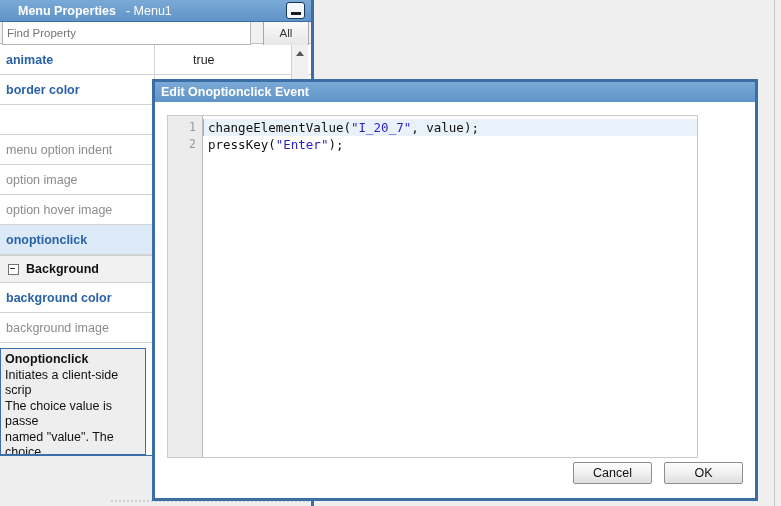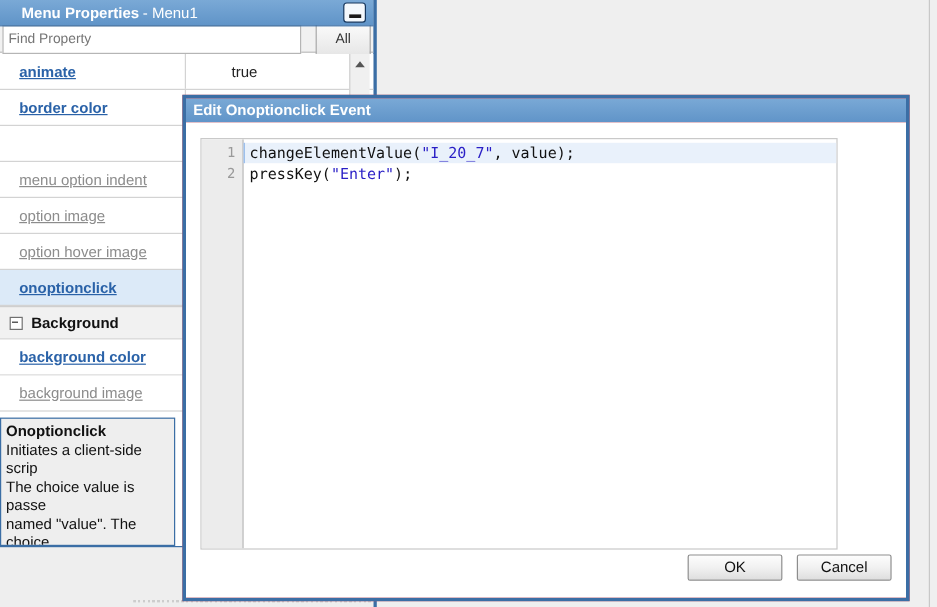--- a/index.html
+++ b/index.html
@@ -43,21 +43,21 @@
     border-bottom: 1px solid #3b6ea5;
     color: #ffffff;
     font-weight: bold;
     font-size: 12.5px;
     display: flex;
     align-items: center;
     padding-left: 18px;
     box-sizing: border-box;
     position: relative;
   }
-  #props-title-obj { font-weight: normal; margin-left: 3px; }
+  #props-title-obj { font-weight: normal; margin-left: 10px; }
   #minimize-button {
     position: absolute;
     right: 6px; top: 2px;
     width: 19px; height: 17px;
     background: #f4f8fc;
     border: 1px solid #16365c;
     border-radius: 3px;
     display: flex;
     align-items: flex-end;
     justify-content: center;
@@ -117,28 +117,27 @@
     height: 30px;
     border-bottom: 1px solid #d3d3d3;
     box-sizing: border-box;
     background: #ffffff;
   }
   .prop-row.selected { background: #dceaf8; }
   .prop-name {
     width: 155px;
     display: flex;
     align-items: center;
-    padding-left: 16px;
+    padding-left: 6px;
     box-sizing: border-box;
     font-size: 12.5px;
     color: #8c8c8c;
     border-right: 1px solid #d3d3d3;
     white-space: nowrap;
     overflow: hidden;
-    text-decoration: underline;
   }
   .prop-row.set .prop-name {
     color: #2a62a8;
     font-weight: bold;
   }
   .prop-row.selected .prop-name { border-right: none; }
   .prop-value {
     flex: 1;
     display: flex;
     align-items: center;
@@ -419,19 +418,19 @@
       <div id="code-gutter">
           <div class="ln">1</div>
           <div class="ln">2</div>
         </div>
       <div id="code-lines">
           <div class="cl active"><span>changeElementValue(</span><span class="tok-str">"I_20_7"</span><span>, value);</span></div>
           <div class="cl"><span>pressKey(</span><span class="tok-str">"Enter"</span><span>);</span></div>
         </div>
     </div>
     <div id="dialog-buttons">
+      <div class="dlg-btn">Cancel</div>
       <div class="dlg-btn">OK</div>
-      <div class="dlg-btn">Cancel</div>
     </div>
   </div>
 </div>
 
 <div id="page-scrollbar"></div>
 
 </body></html>

